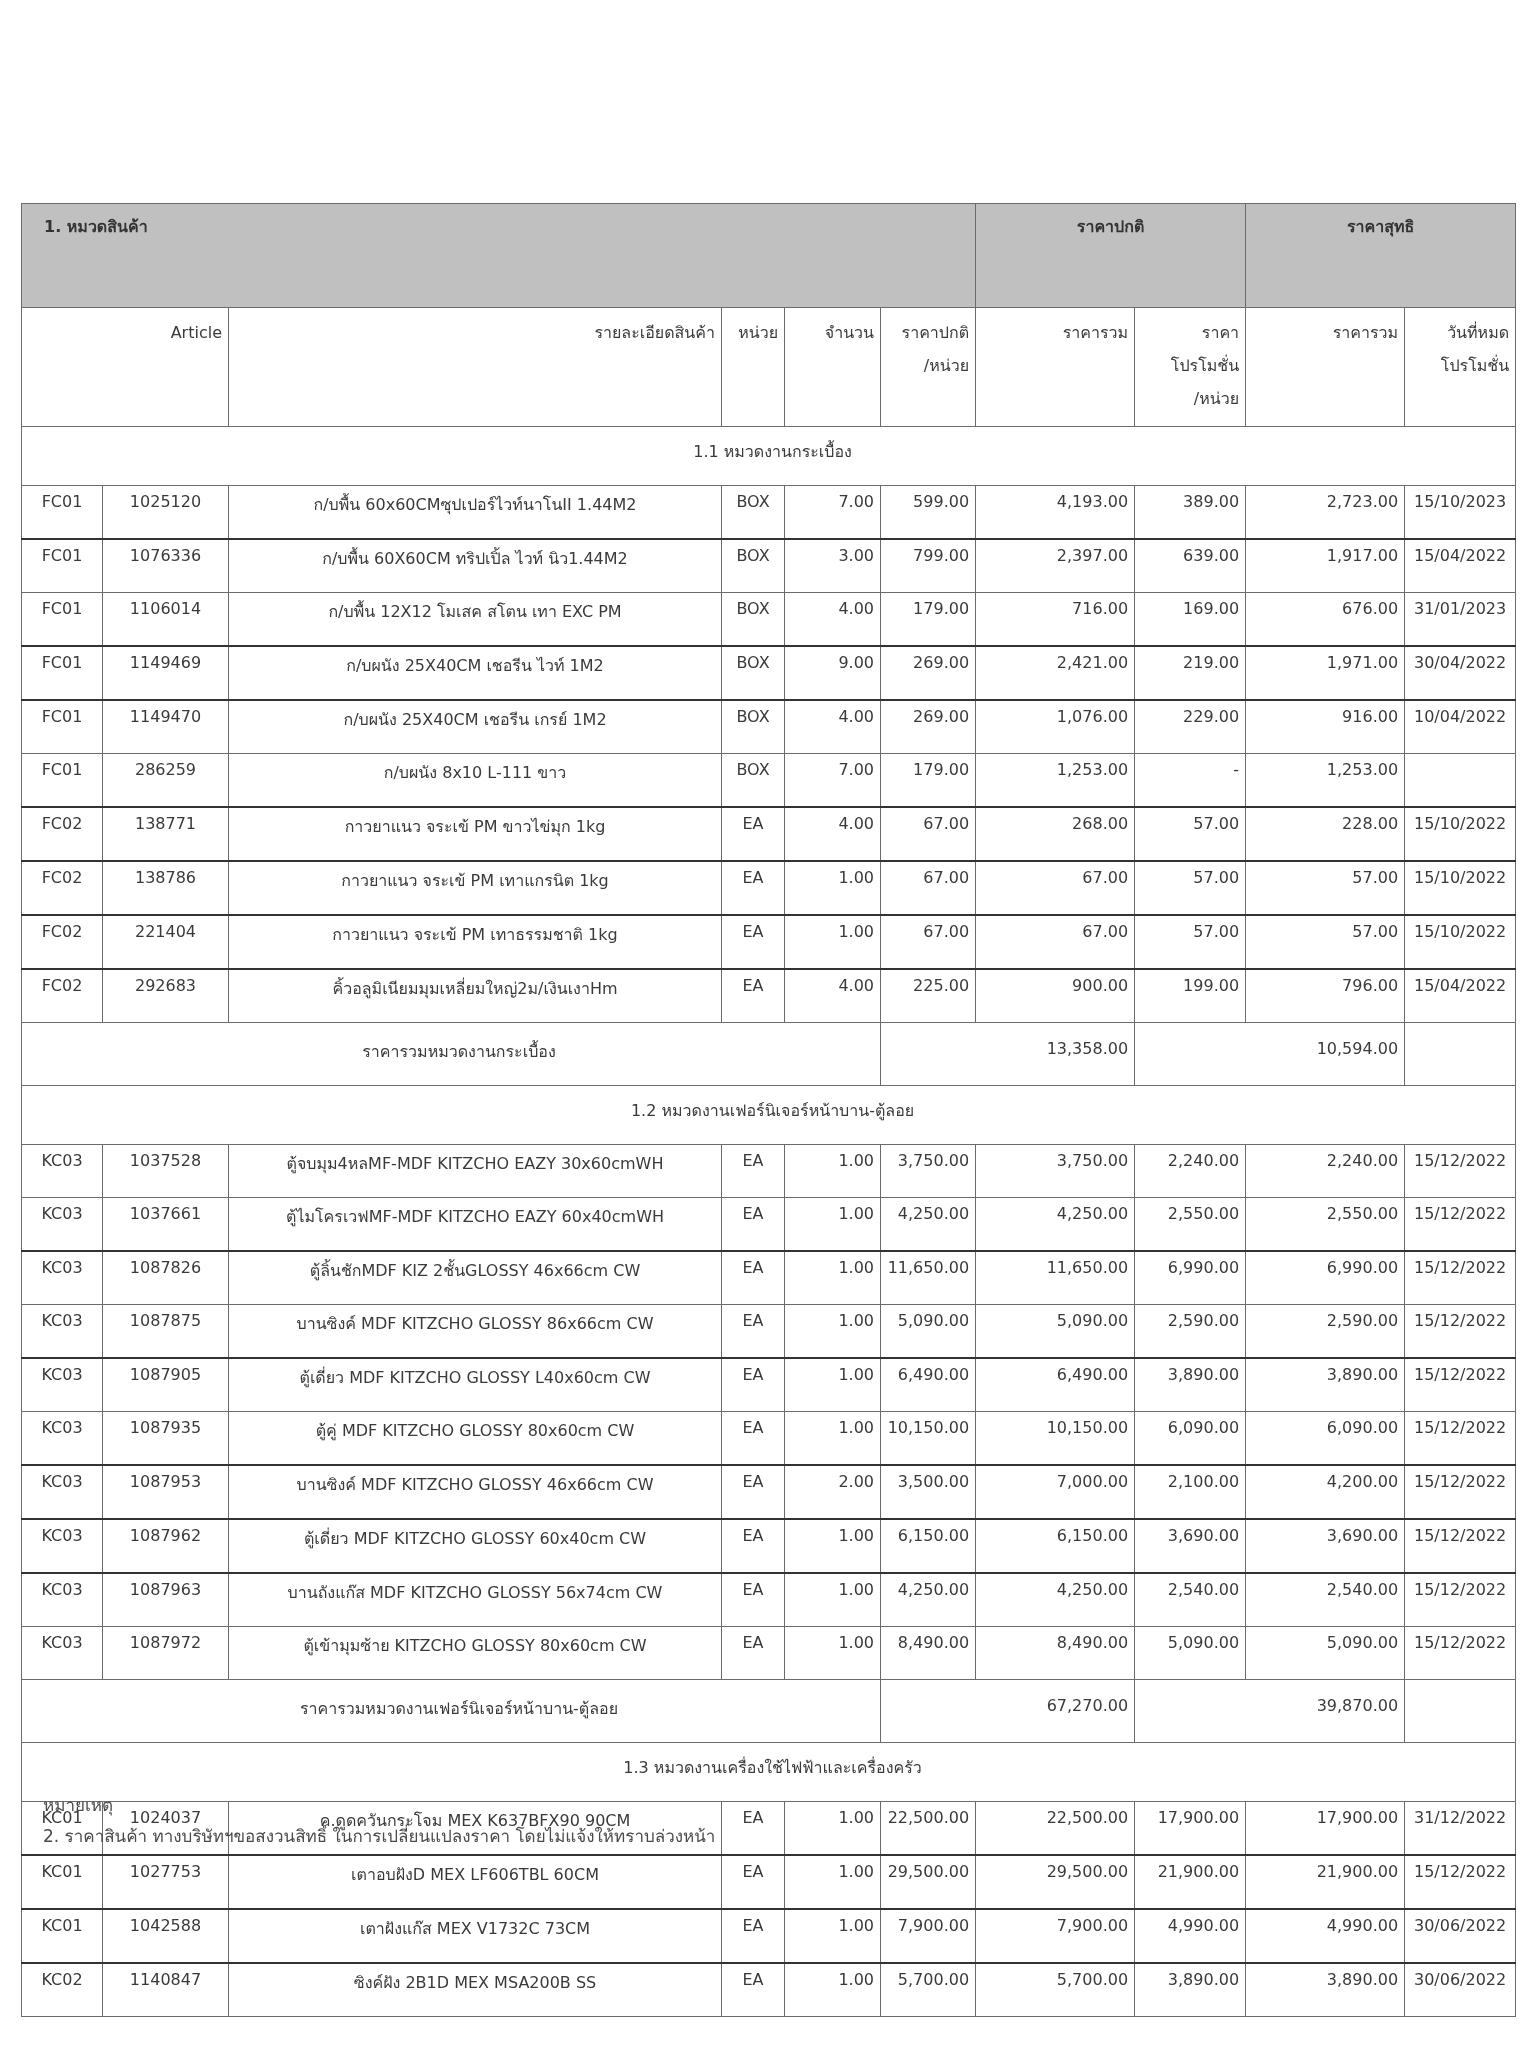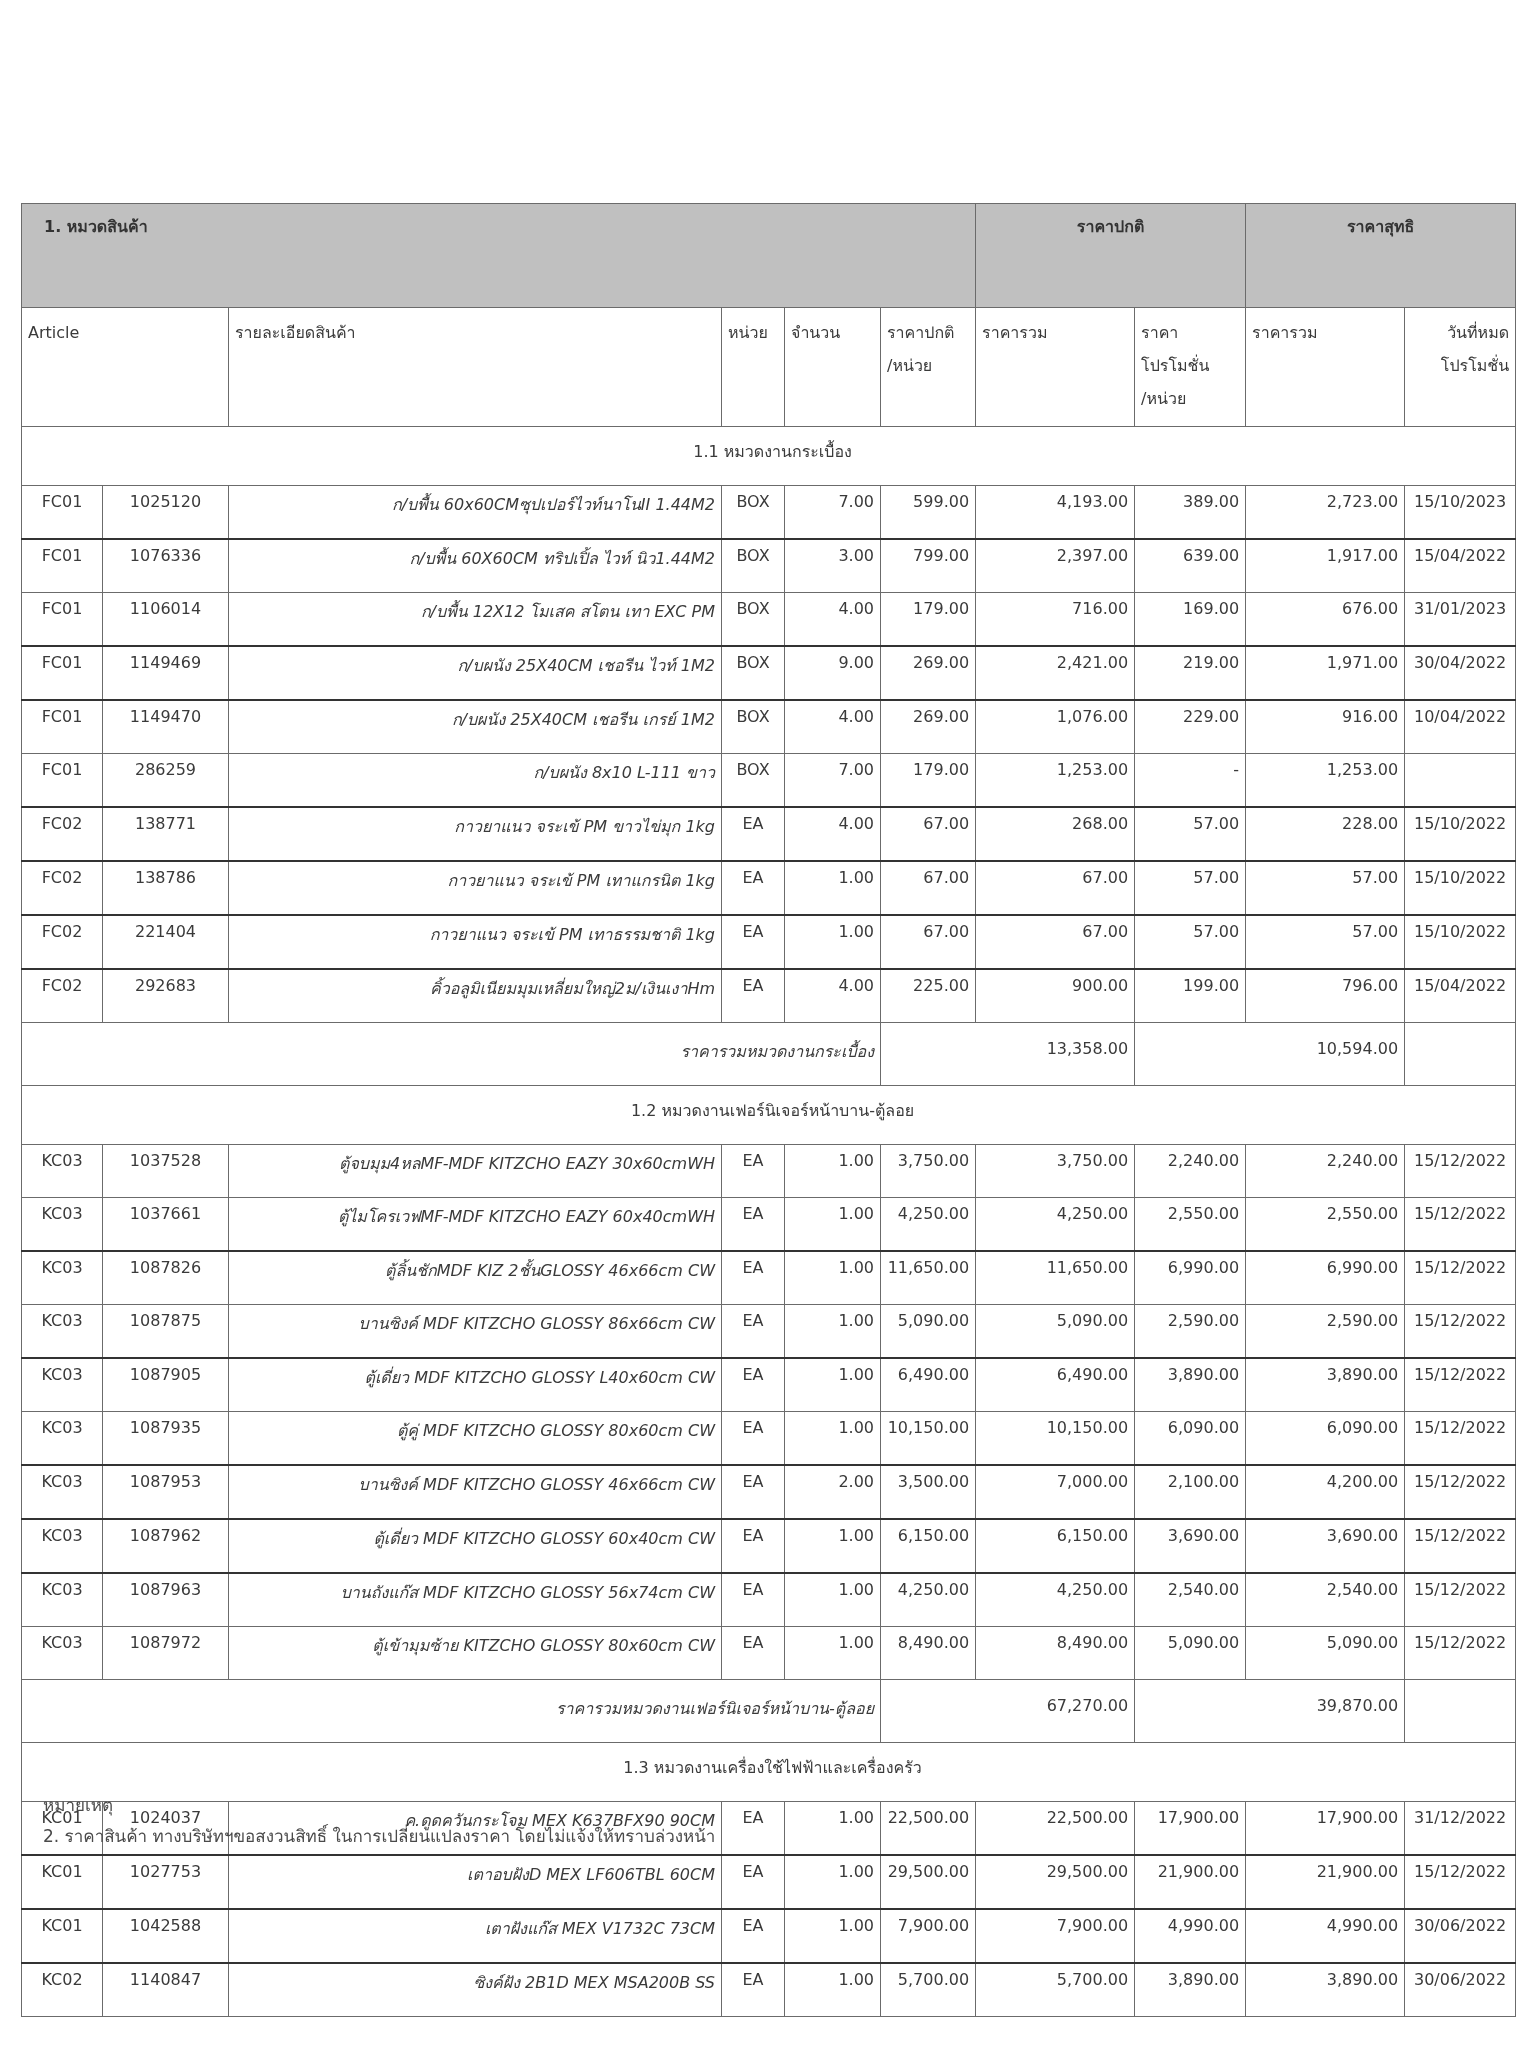--- a/index.html
+++ b/index.html
@@ -3,30 +3,30 @@
 <meta charset="utf-8">
 <style>
   html, body { margin:0; padding:0; background:#ffffff; }
   body { width:1536px; height:2048px; position:relative; overflow:hidden;
          font-family:"DejaVu Sans", "Liberation Sans", sans-serif; color:#333333; }
   .sheet { position:absolute; left:21px; top:167px; width:1494px; }
   table { border-collapse:collapse; width:1494px; table-layout:fixed; font-size:16px;margin-top:36px; }
   td, th { border:1.5px solid #6b6b6b; padding:0 6px; font-weight:normal; color:#3a3a3a; }
   .grey th { background:#c0c0c0; height:93px; vertical-align:top; padding-top:10px; font-weight:bold; color:#333; font-size:16px;}
   .grey th.left { text-align:left; padding-left:22px; }
-  .colhead th { height:110px; vertical-align:top; padding-top:8px; line-height:33px; text-align:left; }
+  .colhead th { height:110px; vertical-align:top; padding-top:8px; line-height:33px; text-align:right; }
   .colhead th.right { text-align:right; }
   tr.section td { height:46px; vertical-align:top; padding-top:12px; padding-left:14px; border-left:1.5px solid #6b6b6b; border-right:1.5px solid #6b6b6b;text-align:center;}
   tr.data td { height:46px; vertical-align:top; padding-top:6px; }
   tr.data.heavy td { border-bottom:2.5px solid #333; }
   tr.subtotal td { height:46px; vertical-align:top; padding-top:16px; }
   tr.subtotal td.label { padding-left:22px; }
   .c { text-align:center; }
   .r { text-align:right; }
-  .l { text-align:right;font-style:italic; }
+  .l { text-align:center; }
   .notes { position:absolute; left:12px; top:1790px; font-size:17px; color:#4a4a4a; line-height:31px;margin-left:31px; }
   .notes .ttl { padding-left:0px; }
 </style>
 </head>
 <body>
 
 <div class="sheet">
   <table>
     <colgroup>
       <col style="width:81px">

